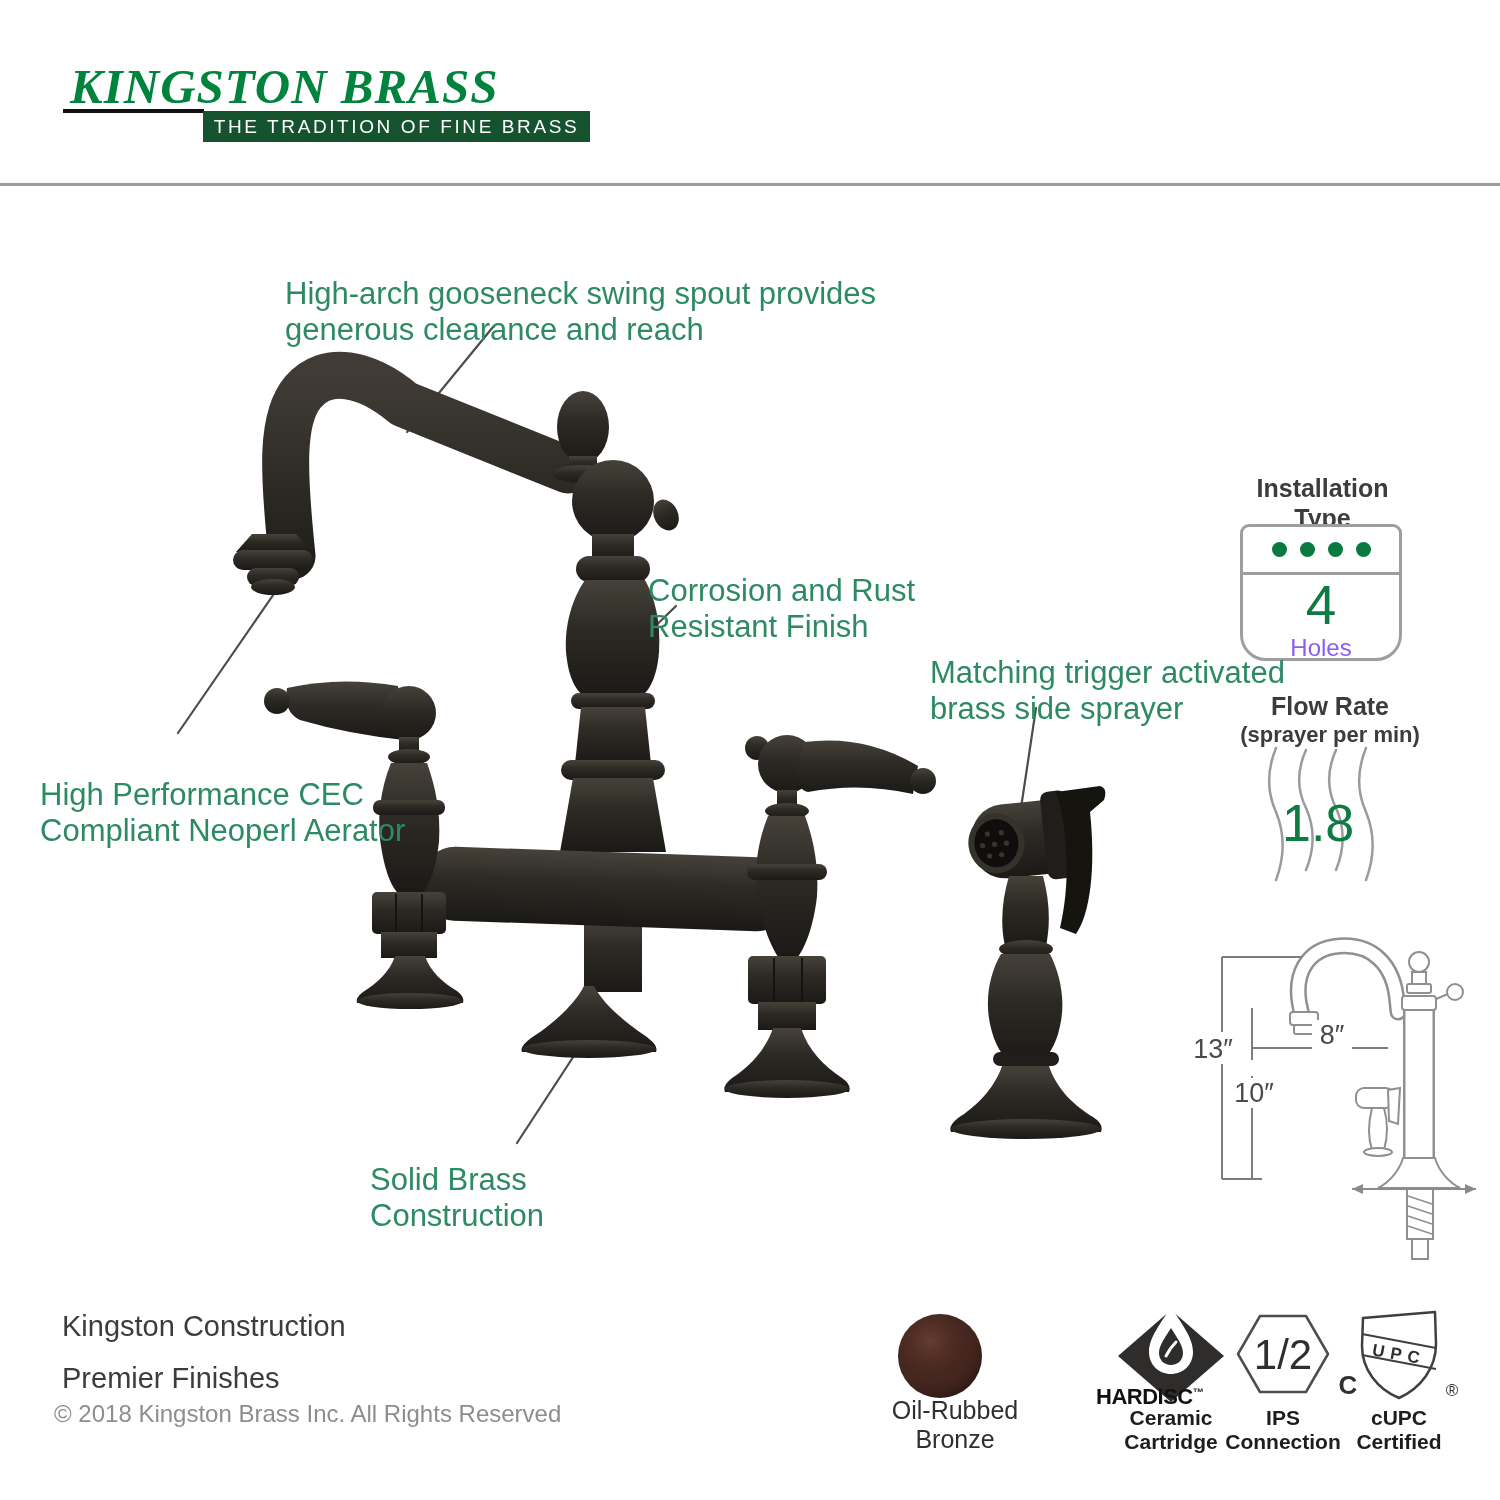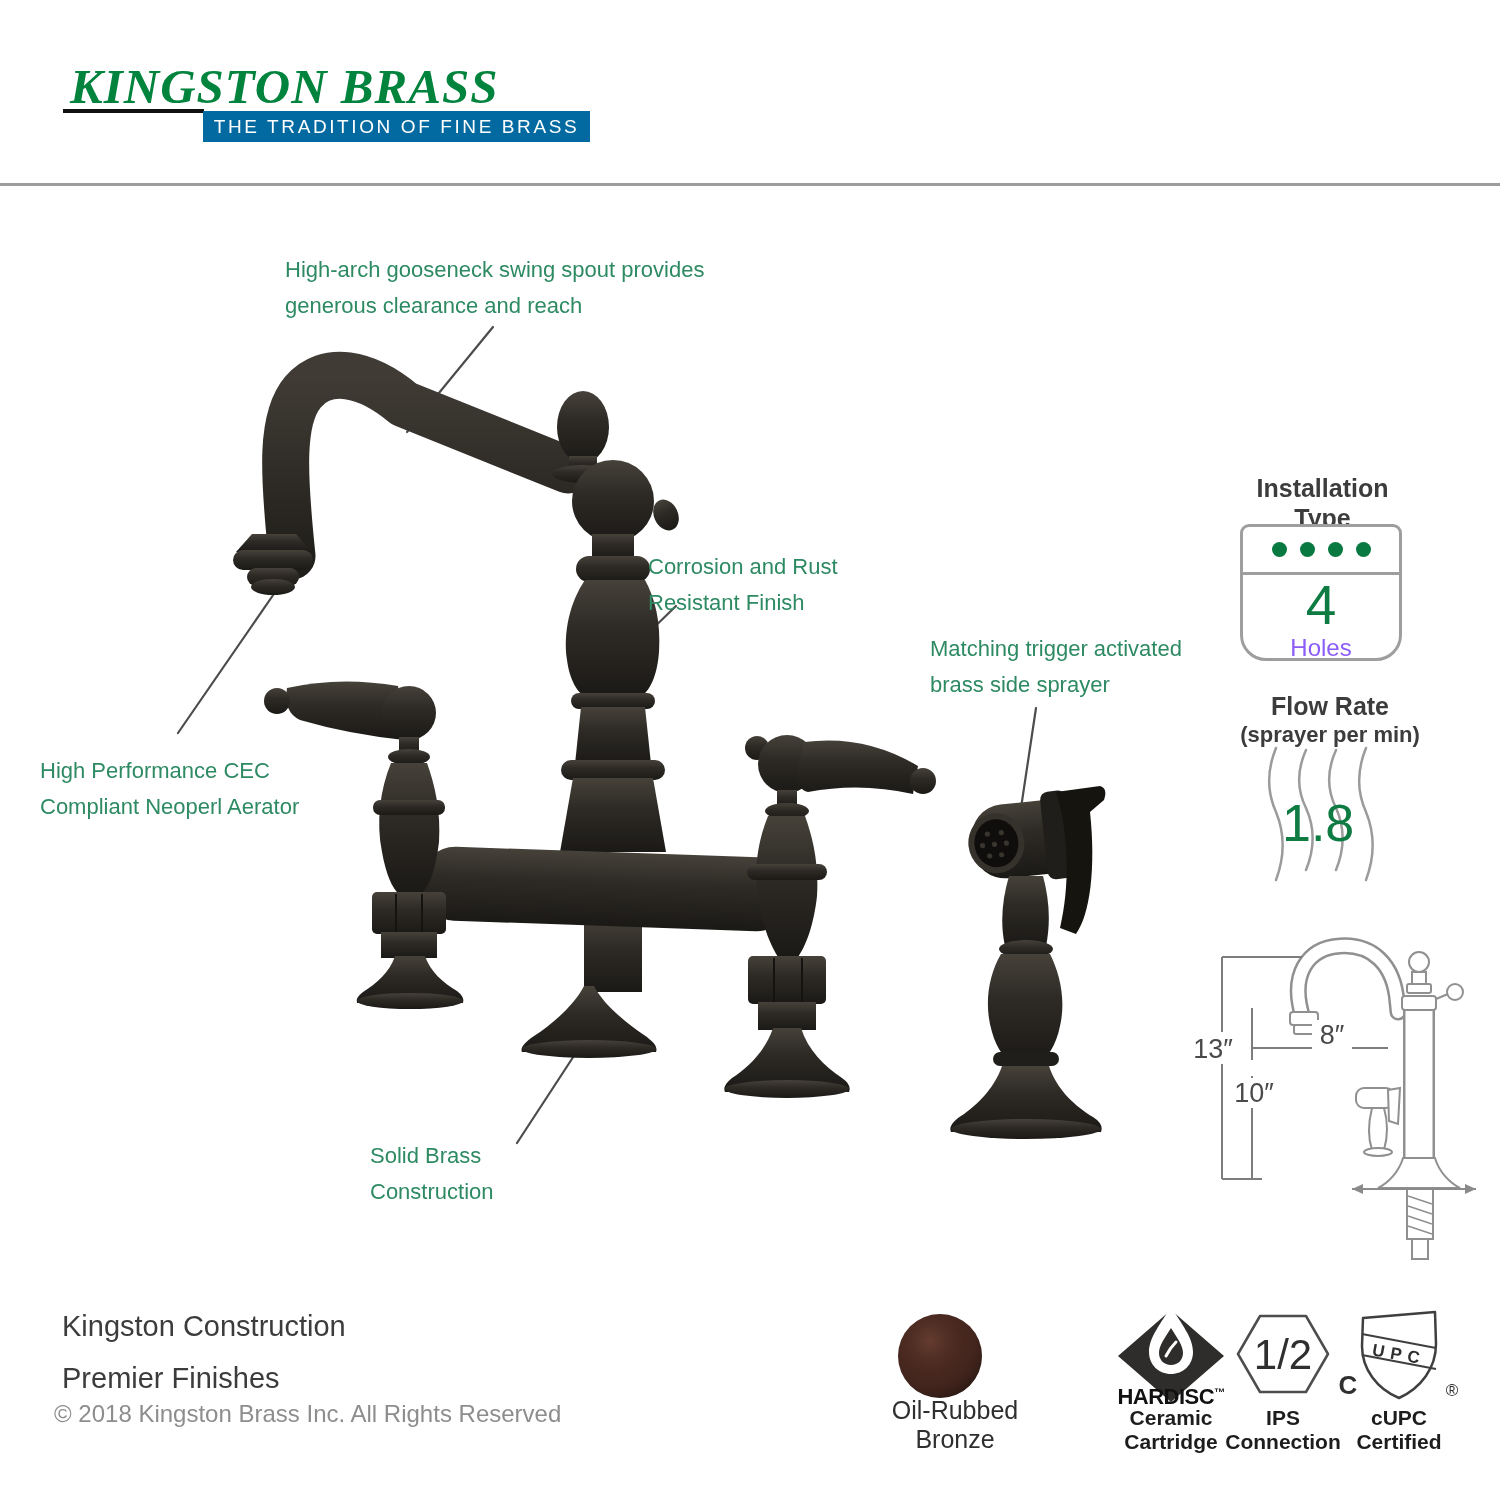--- a/index.html
+++ b/index.html
@@ -3,41 +3,41 @@
 <meta charset="utf-8">
 <style>
   html,body{margin:0;padding:0;background:#ffffff;}
   .canvas{position:relative;width:1500px;height:1500px;background:#ffffff;overflow:hidden;
           font-family:"Liberation Sans", sans-serif;}
   .abs{position:absolute;}
   
   .logo-text{font-family:"Liberation Serif", serif;font-style:italic;font-weight:700;
              font-size:49px;color:#00833c;letter-spacing:1px;white-space:nowrap;}
   .logo-underline{background:#111;height:4px;}
-  .tagline-bar{background:#0369a1;color:#fff;display:flex;align-items:center;justify-content:center;
+  .tagline-bar{background:#14532d;color:#fff;display:flex;align-items:center;justify-content:center;
                font-size:19px;letter-spacing:2.6px;white-space:nowrap;}
   .divider{background:#9c9c9c;height:3px;width:1500px;}
   
-  .callout{color:#2d8a63;font-size:22px;line-height:36px;white-space:nowrap;z-index:3;}
+  .callout{color:#2d8a63;font-size:31px;line-height:36px;white-space:nowrap;z-index:3;margin-top:24px;}
   
   .spec-title{color:#3c3c3c;font-weight:700;text-align:center;line-height:1.18;}
   
   .inst-box{border:3px solid #9e9e9e;border-radius:9px 9px 26px 26px;background:#fff;box-sizing:border-box;}
   .inst-strip{height:45px;border-bottom:3px solid #9e9e9e;display:flex;align-items:center;
               justify-content:center;gap:13px;}
   .dot{width:15px;height:15px;border-radius:50%;background:#087a41;display:inline-block;}
   .inst-value{color:#0e7b43;font-size:55px;line-height:1;text-align:center;margin-top:3px;}
   .inst-unit{color:#8b5cf6;font-size:24px;text-align:center;margin-top:1px;}
   .flow-value{color:#0e7b43;font-size:52px;font-weight:400;z-index:3;}
   
   .feature{color:#3c3c3c;font-size:29px;white-space:nowrap;}
   .copyright{color:#8d8d8d;font-size:24px;white-space:nowrap;}
   
   .badge-caption{color:#1d1d1d;font-size:21px;font-weight:700;text-align:center;width:150px;line-height:1.1;}
-  .badge-brand{color:#111;font-size:22px;font-weight:700;letter-spacing:-0.5px;text-align:center;width:150px;}
+  .badge-brand{color:#111;font-size:22px;font-weight:700;letter-spacing:-0.5px;width:150px;}
   .badge-brand sup{font-size:11px;}
   .swatch-label{color:#2f2f2f;font-size:25px;text-align:center;width:190px;}
   svg text{font-family:"Liberation Sans", sans-serif;}
 </style>
 </head>
 <body>
 
 <div class="canvas">
 
   <div class="abs logo-text" style="left:70px;top:58px;">KINGSTON BRASS</div>

